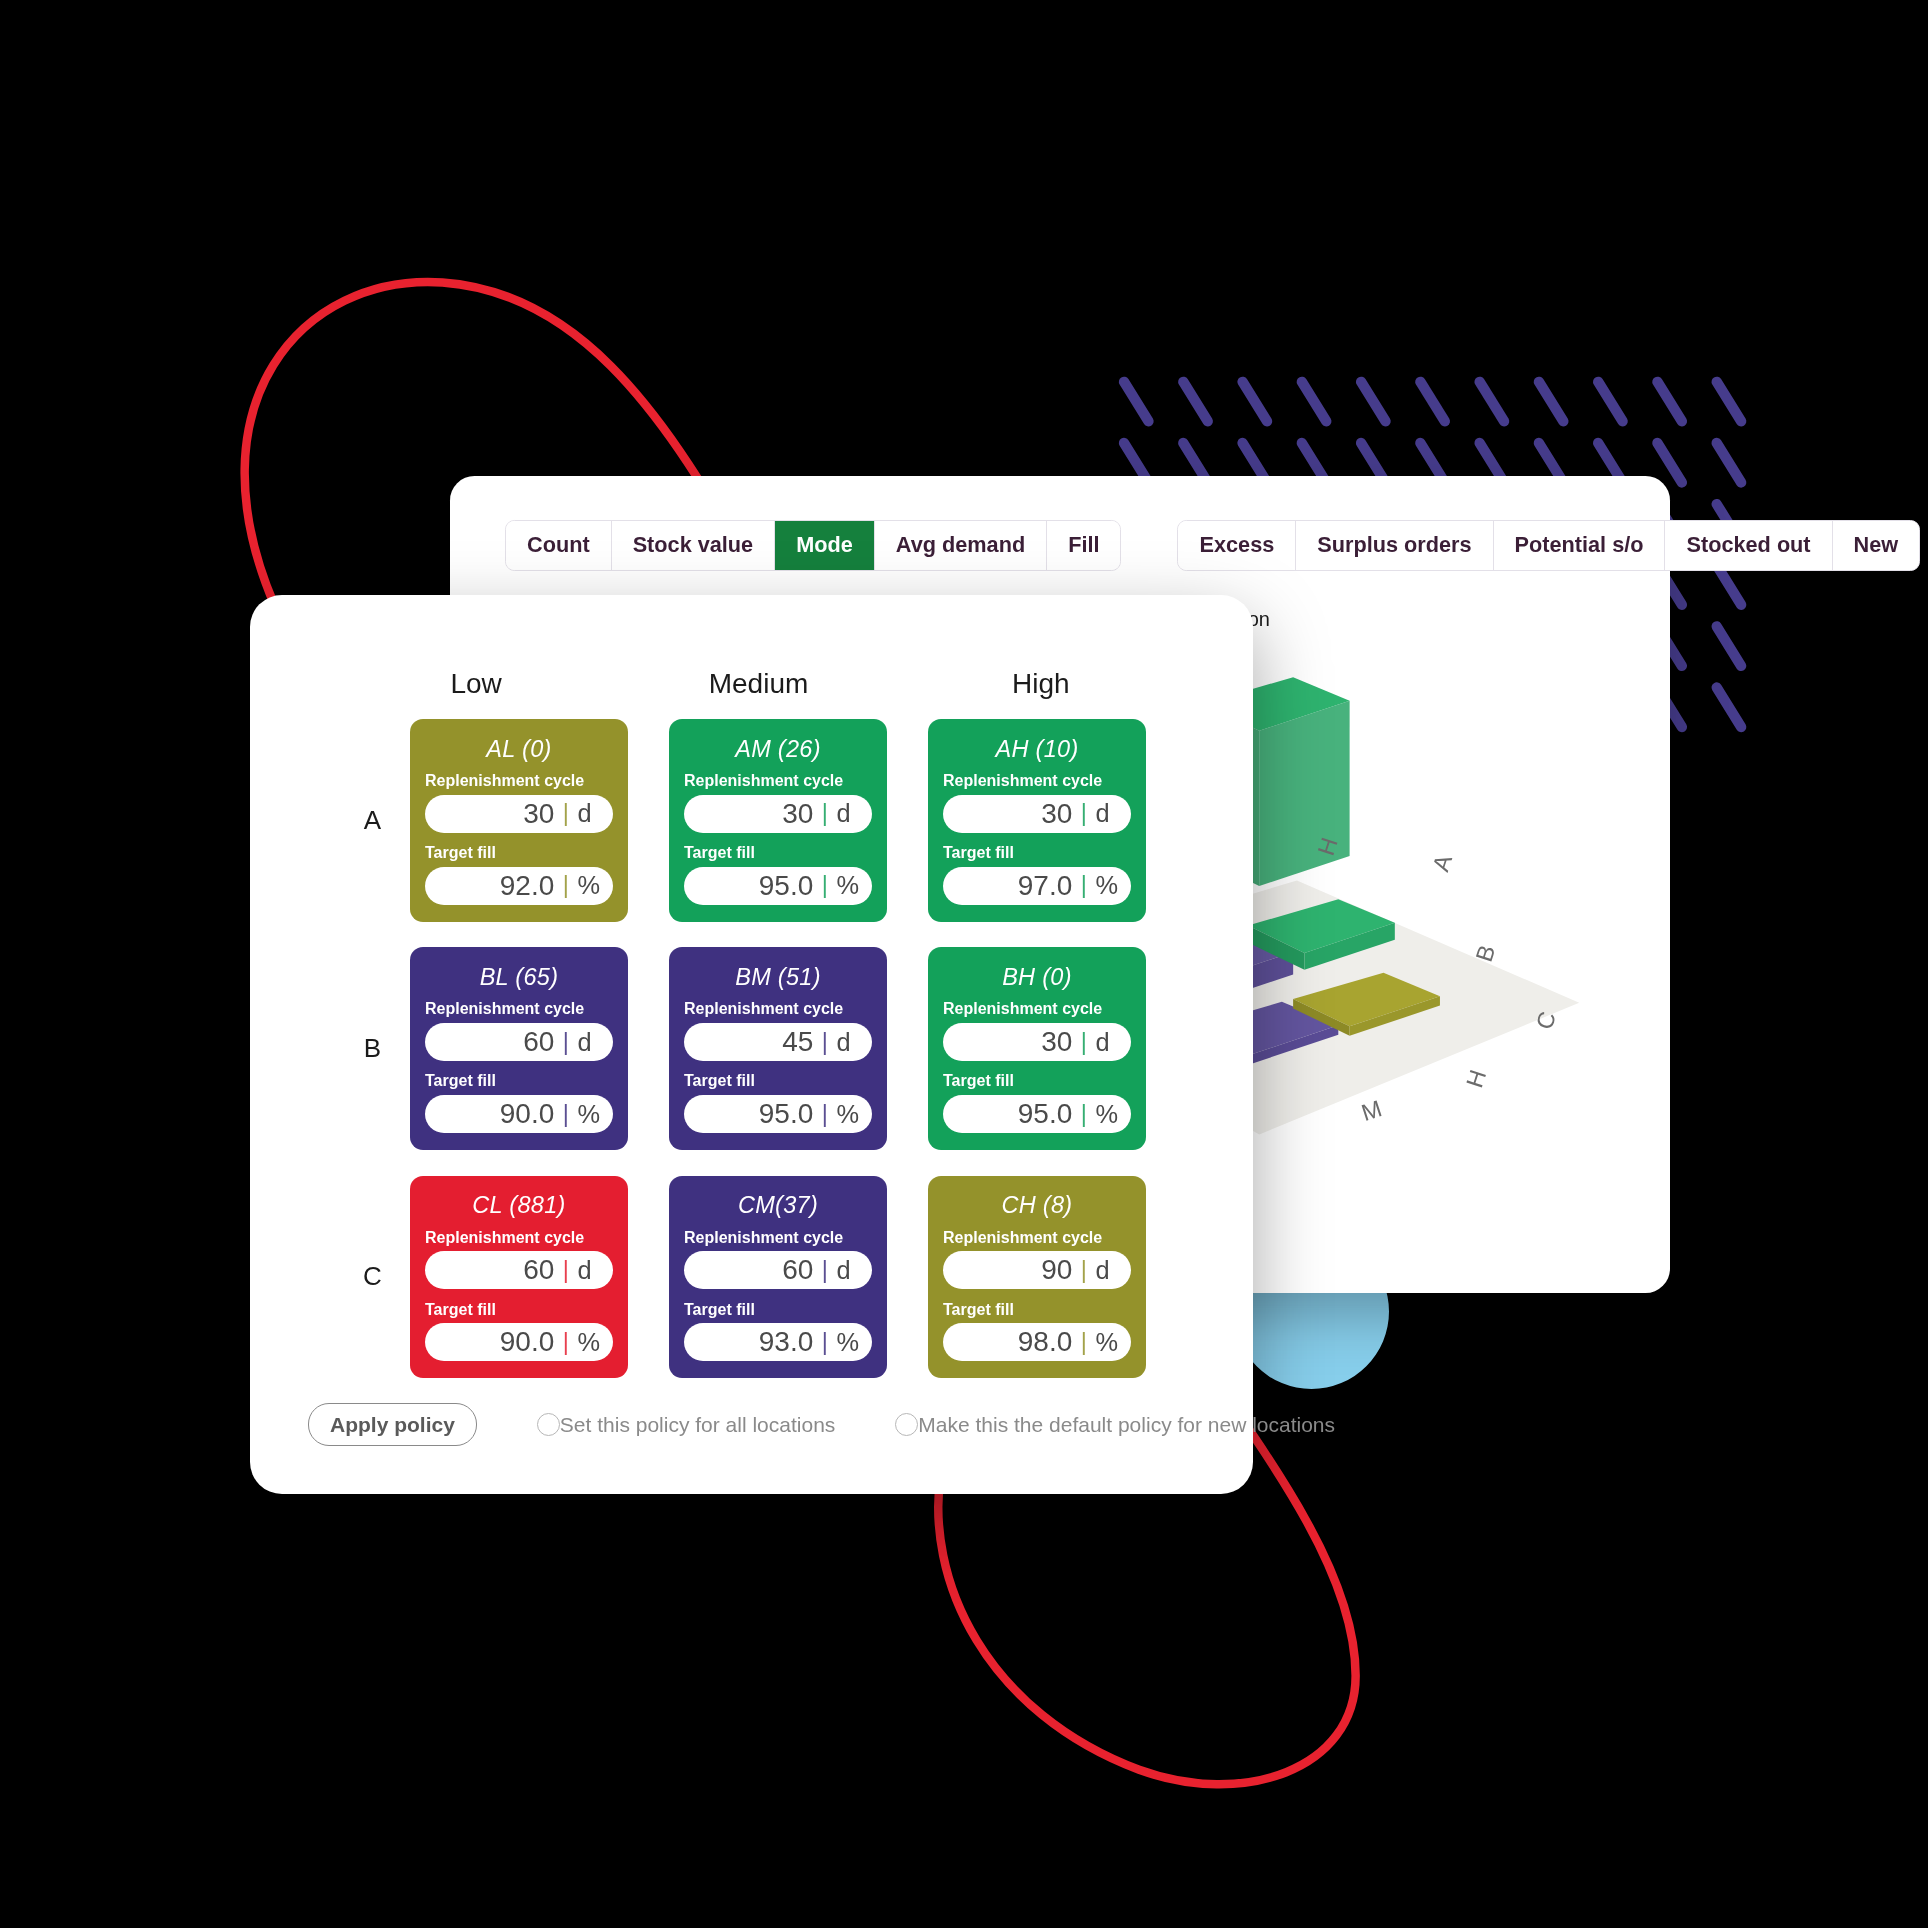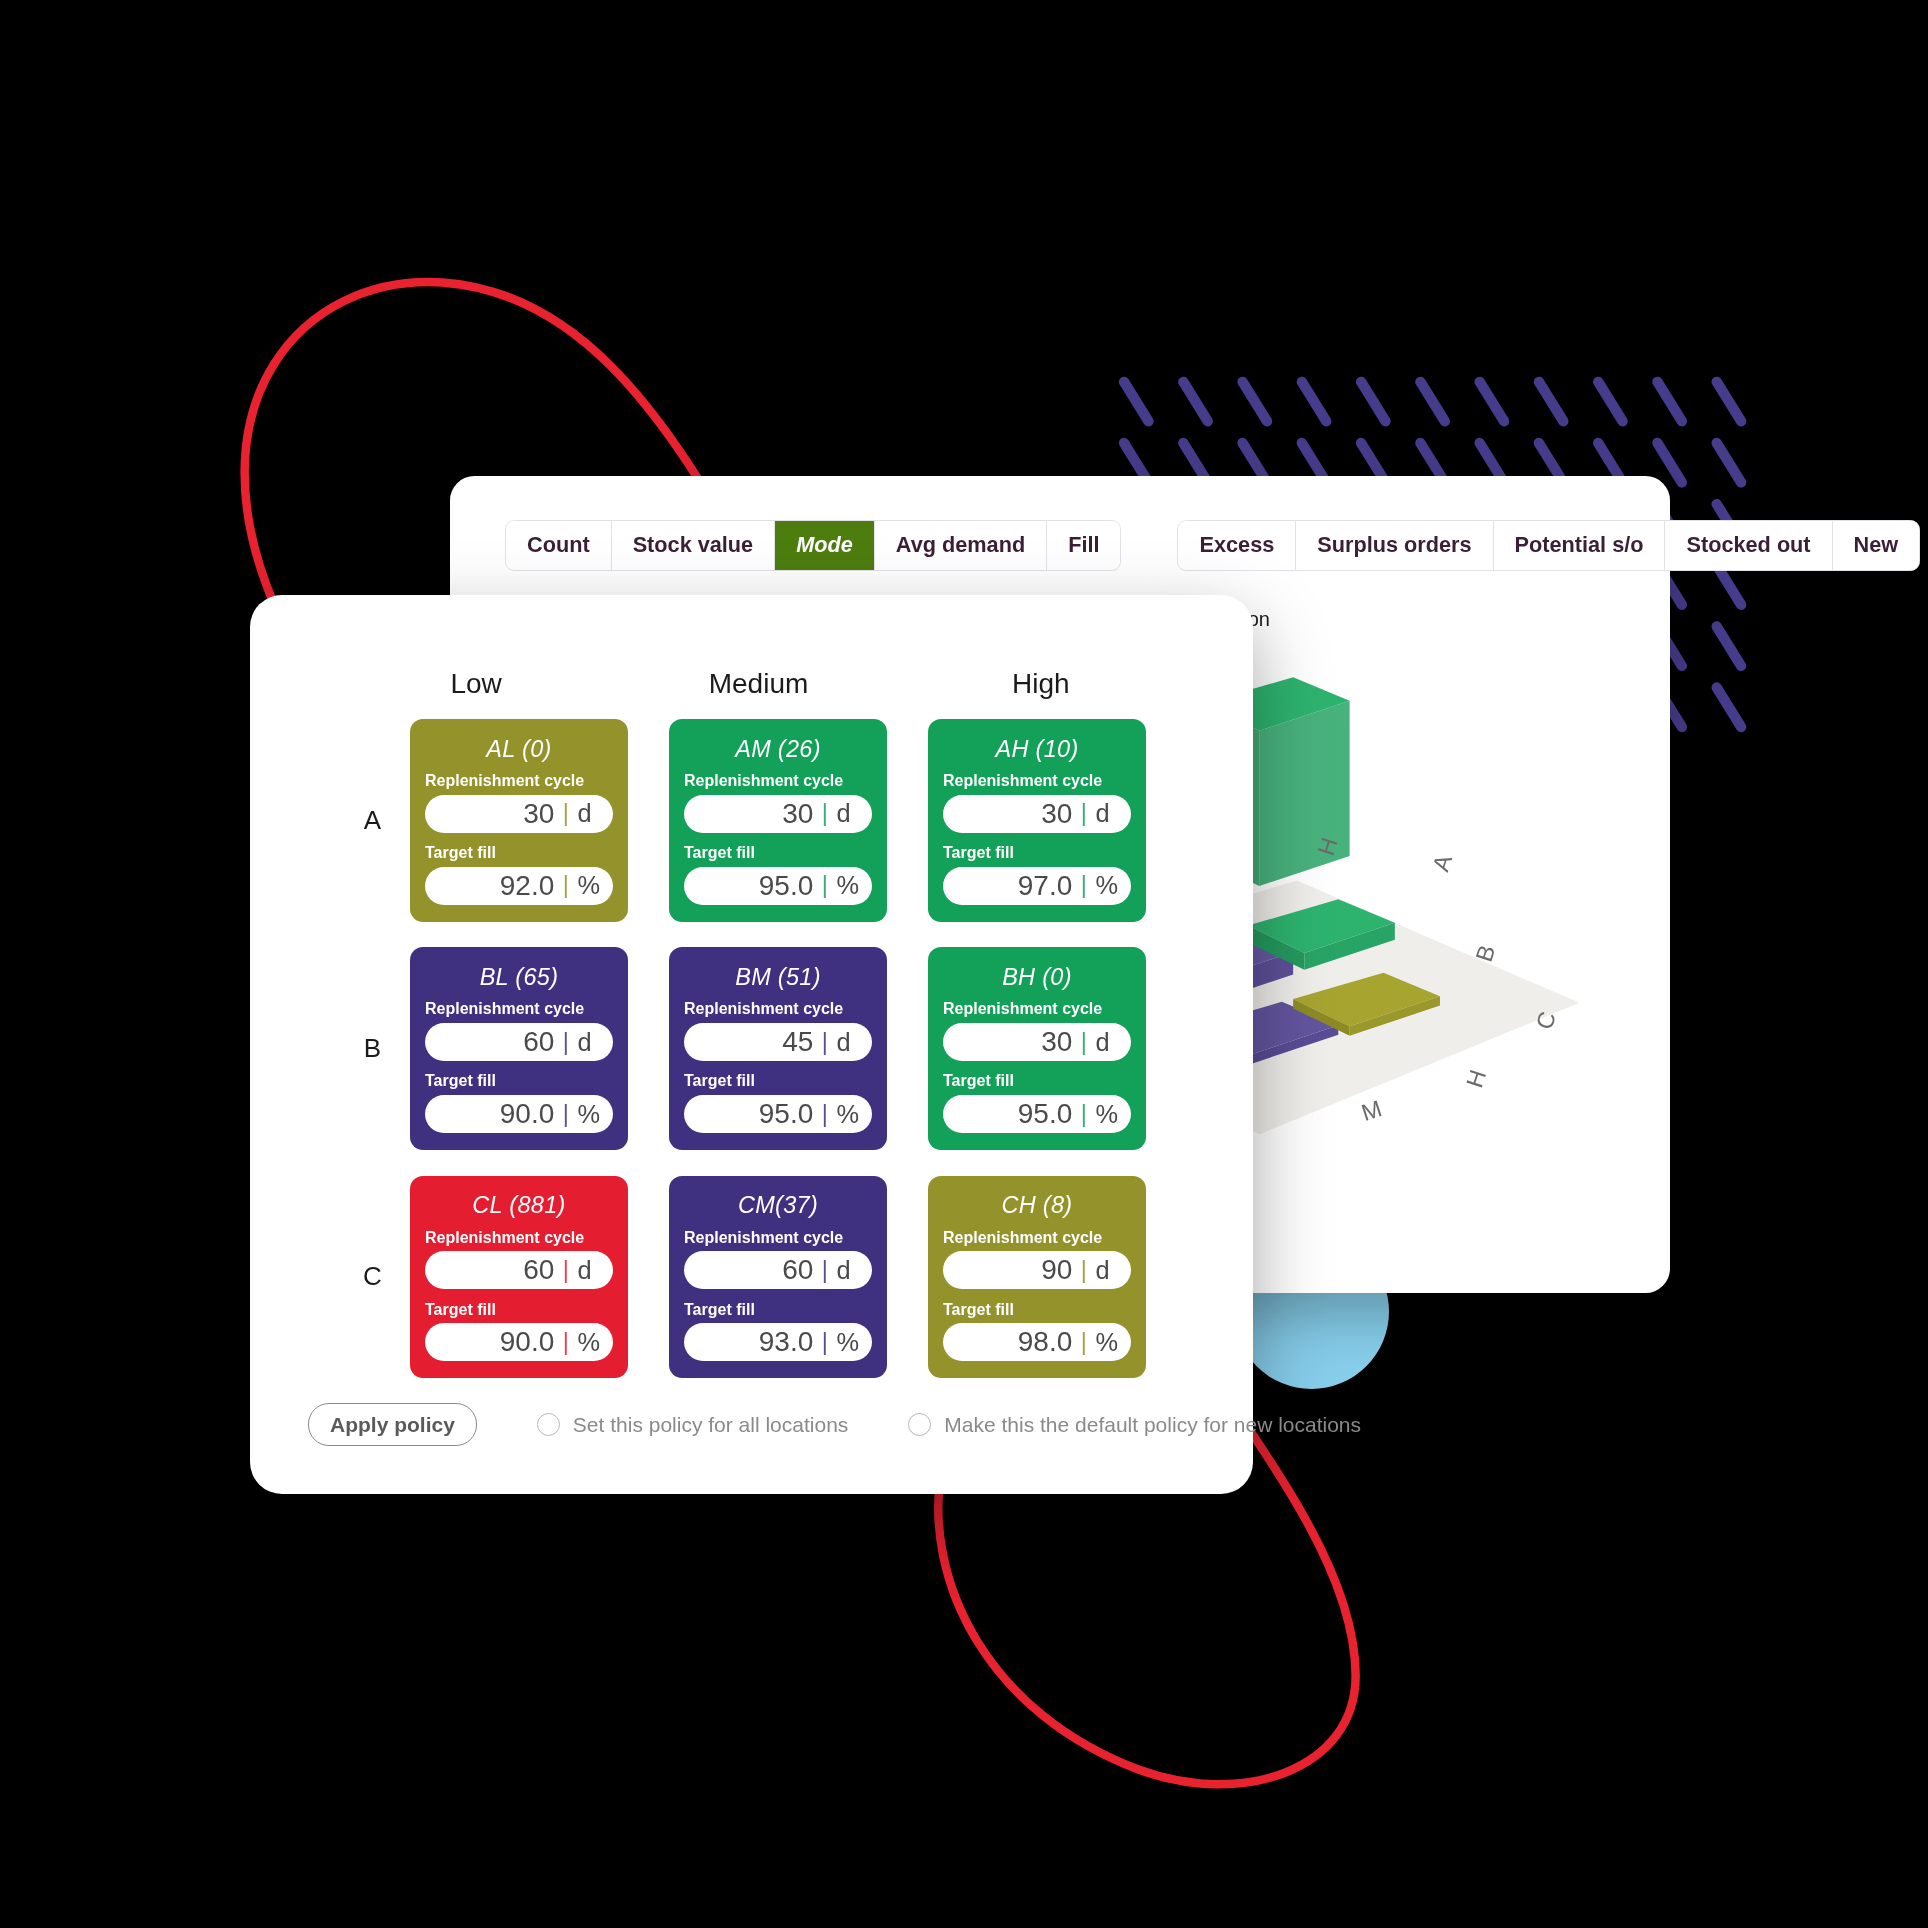--- a/index.html
+++ b/index.html
@@ -21,21 +21,21 @@
   #back-window{position:absolute;left:450px;top:476px;width:1220px;height:817px;
                background:#fff;border-radius:24.5px;
                box-shadow:0 22.6px 56px rgba(0,0,0,.28);}
 
   #tabs-row{position:absolute;left:55px;top:44px;display:flex;gap:56px;align-items:flex-start;}
   .tabgroup{display:flex;background:#fff;border:0.9px solid #e3e0e8;border-radius:9.4px;overflow:hidden;text-align:right;}
   .tabgroup .tab{padding:12.2px 21px;font-size:21.7px;font-weight:700;color:#3B1F37;
                  background:#fff;border-right:0.9px solid #e3e0e8;white-space:nowrap;
                  line-height:1.15;}
   .tabgroup .tab:last-child{border-right:none;}
-  .tabgroup .tab.active{background:#4d7c0f;color:#fff;font-style:italic;}
+  .tabgroup .tab.active{background:#15803d;color:#fff;}
 
   #viz-panel{position:absolute;left:527px;top:132px;width:659px;height:659px;}
   #toggle-row{display:flex;align-items:center;gap:9.4px;margin-left:79px;}
   .switch{width:40px;height:22.6px;border-radius:11.3px;background:#3F3180;position:relative;
           flex:0 0 auto;}
   .switch .knob{position:absolute;right:1.9px;top:1.9px;width:19px;height:19px;border-radius:50%;
                 background:#fff;}
   #toggle-label{font-size:20px;color:#1b1b1b;white-space:nowrap;}
 
   #viz-svg{position:absolute;left:-19px;top:56px;}
@@ -60,21 +60,21 @@
         justify-content:flex-end;padding:0 13px 0 9.4px;box-sizing:border-box;margin-bottom:11.3px;}
   .pill .val{font-size:28px;color:#4a4a4a;}
   .pill .sep{font-size:23.5px;margin:0 8.5px;opacity:.85;}
   .pill .unit{font-size:25.4px;color:#4a4a4a;min-width:22.6px;text-align:left;}
   .pill:last-child{margin-bottom:0;}
 
   
   #footer{position:absolute;left:58px;top:808px;display:flex;align-items:center;}
   #apply-btn{border:1.4px solid #8a8a8a;border-radius:21px;padding:8.5px 21px;
              font-size:21px;font-weight:700;color:#5a5a5a;background:#fff;white-space:nowrap;}
-  .radio-opt{display:flex;align-items:center;gap:13px;margin-left:60px;}
+  .radio-opt{display:flex;align-items:center;gap:0;margin-left:60px;}
   .radio{width:21px;height:21px;border-radius:50%;border:1.6px solid #b7b7b7;flex:0 0 auto;}
   .radio-opt .rl{font-size:21px;color:#8a8a8a;white-space:nowrap;}
 </style>
 </head>
 <body>
 
 <svg class="deco" id="red-curve" viewBox="0 0 2048 2048">
   <path d="M 292 644 C 200 430 320 290 470 300 C 610 310 700 430 790 590
            C 900 790 1000 1000 1100 1180 C 1250 1440 1440 1620 1440 1780
            C 1440 1880 1320 1920 1210 1880 C 1050 1820 980 1680 1000 1560" fill="none" stroke="#E8222F" stroke-width="9" stroke-linecap="round"></path>

